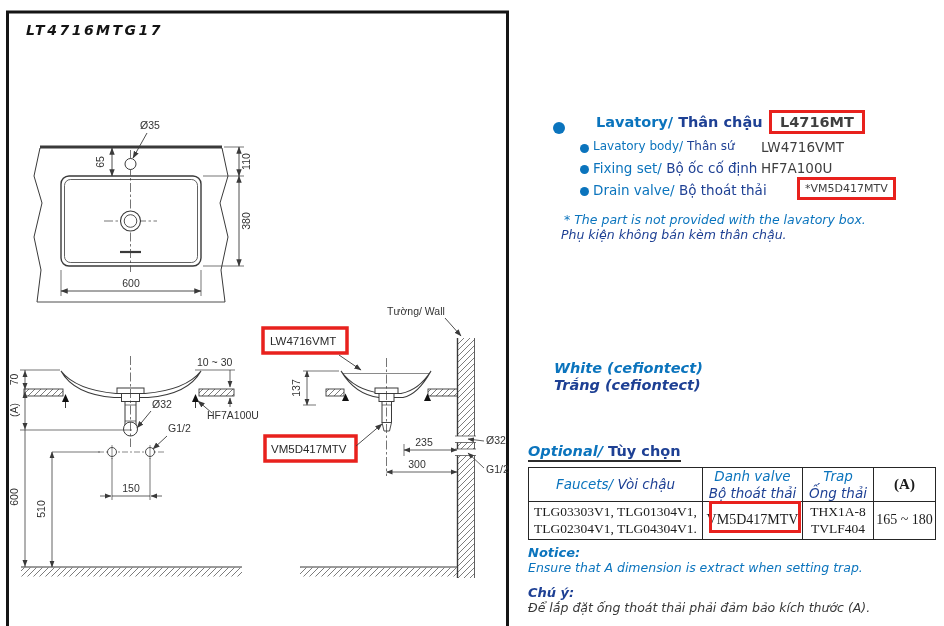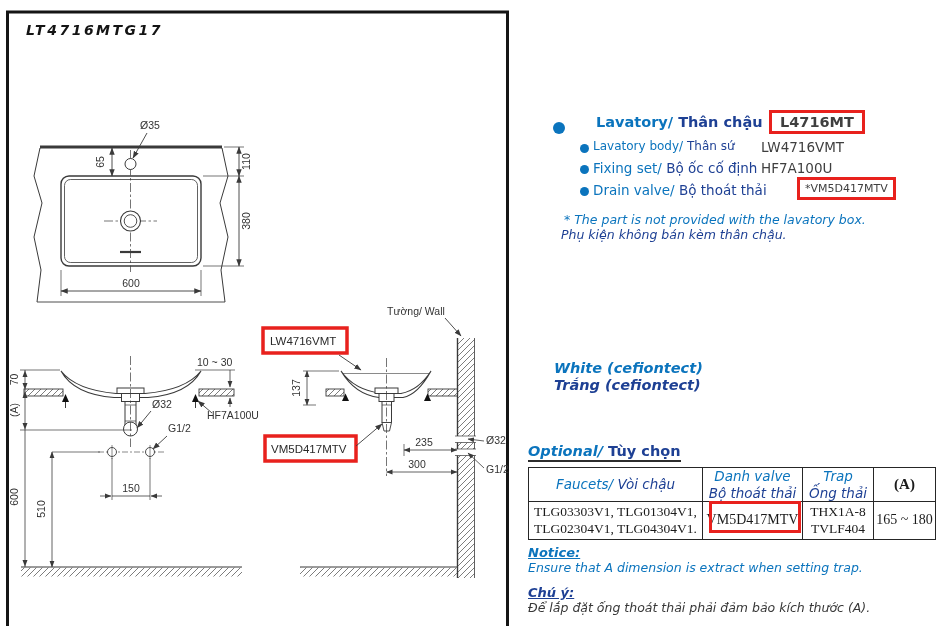--- a/index.html
+++ b/index.html
@@ -31,21 +31,21 @@
   .redbox{border:3px solid var(--red);}
   .foot{font-size:12.5px;font-style:italic;line-height:1.16;white-space:nowrap;}
   .colval{font-size:14.5px;font-style:italic;white-space:nowrap;font-weight:bold;}
   .opt-head{font-size:14.5px;font-weight:bold;border-bottom:2px solid #2d2d2d;padding-bottom:1px;white-space:nowrap;}
   table.opt{border-collapse:collapse;table-layout:fixed;width:407px;}
   table.opt td{border:1.4px solid #262626;text-align:center;vertical-align:middle;padding:0;}
   .th{font-size:13.5px;font-style:italic;line-height:1.2;height:33px;}
   .serif{font-family:"Liberation Serif",serif;color:#1b1b1b;}
   .tb{font-size:13.5px;line-height:1.2;height:37px;}
   .vm-overlay{position:absolute;left:709px;top:501px;width:86px;height:26px;border:3.5px solid var(--red);}
-  .note-h{font-size:13px;font-weight:bold;font-style:italic;text-decoration:underline;white-space:nowrap;}
+  .note-h{font-size:13px;font-weight:bold;font-style:italic;white-space:nowrap;}
   .note-b{font-size:12.5px;font-style:italic;white-space:nowrap;}
 </style>
 </head>
 <body>
 
 <div class="page">
 
   <div class="drawing-panel">
     <svg width="512" height="626" viewBox="0 0 512 626">
       <defs>

